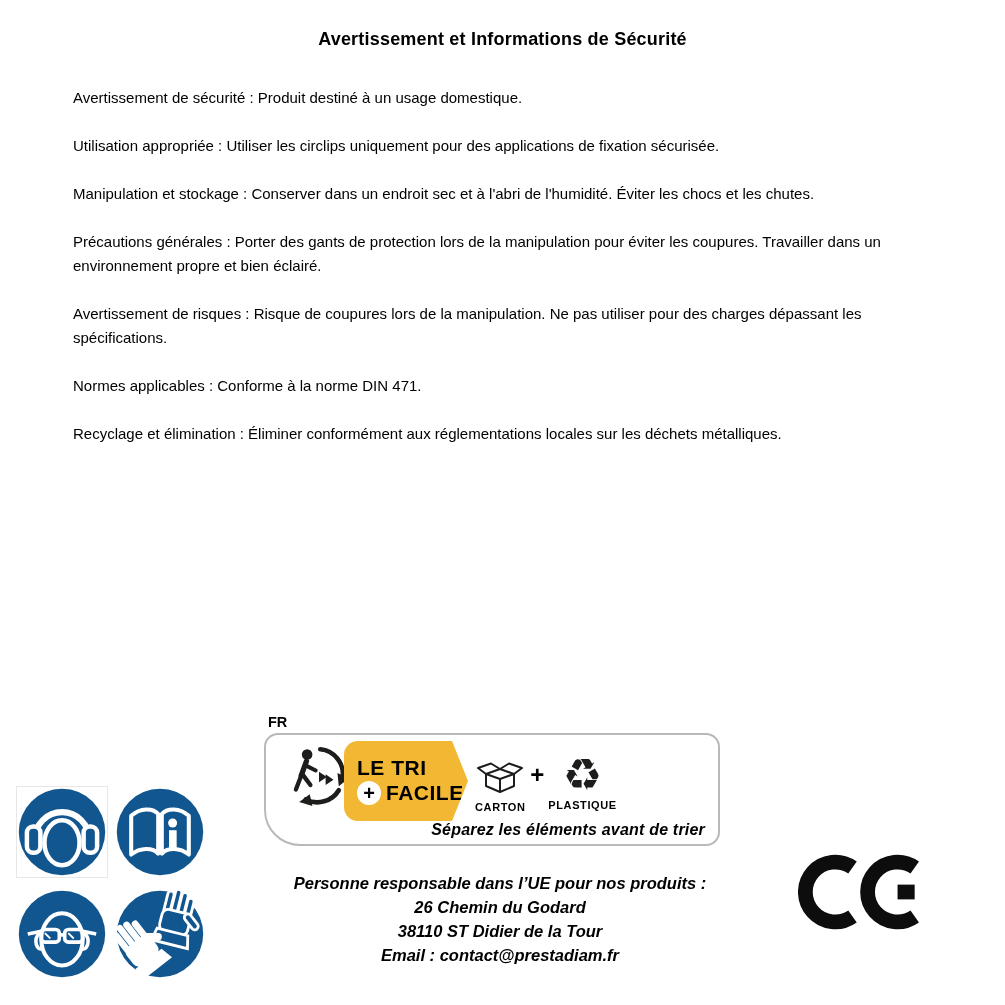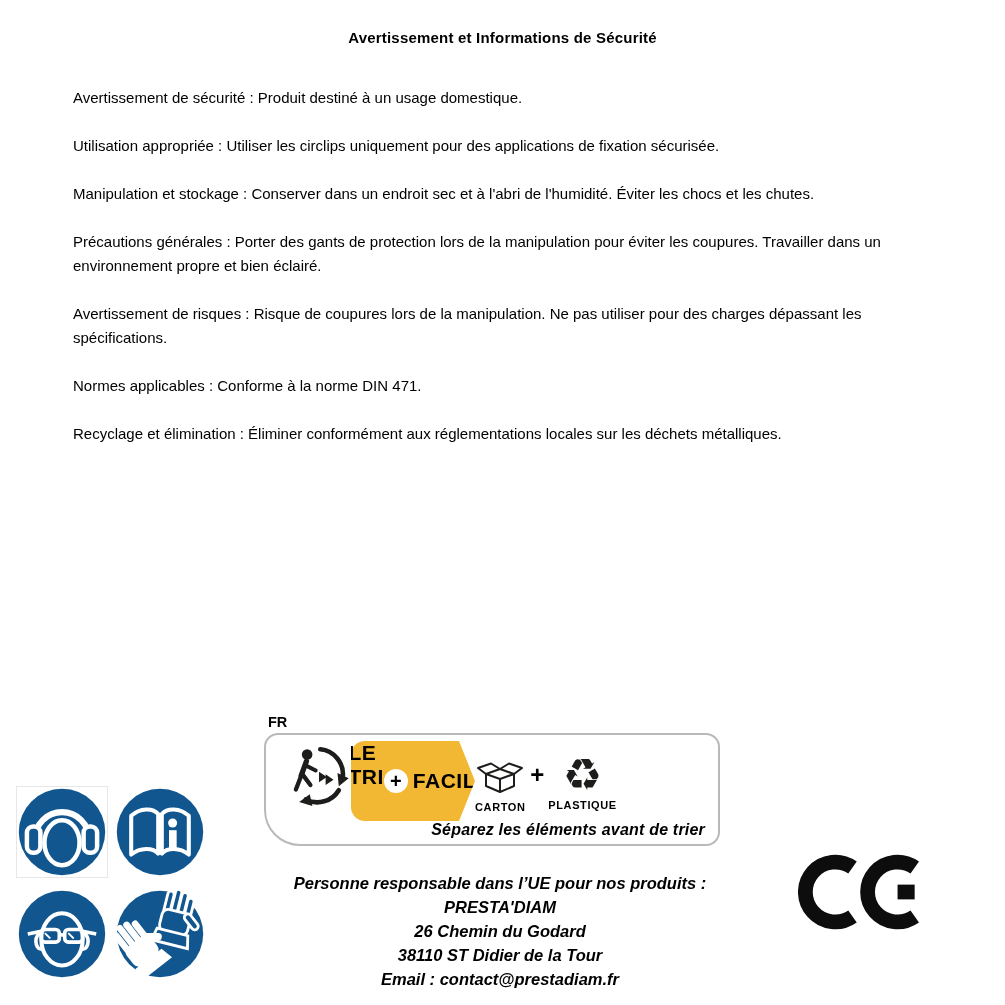--- a/index.html
+++ b/index.html
@@ -1,41 +1,41 @@
 <!DOCTYPE html>
 <html><head>
 <meta charset="utf-8">
 <style>
   html,body{margin:0;padding:0;background:#fff;}
   .page{position:relative;width:1005px;height:1005px;background:#ffffff;overflow:hidden;
         font-family:"Liberation Sans","DejaVu Sans",sans-serif;color:#000;}
 
   
   .doc-title{position:absolute;top:29px;left:0;width:1005px;text-align:center;
-             font-size:15px;font-weight:bold;letter-spacing:.2px;}
+             font-size:18px;font-weight:bold;letter-spacing:.2px;}
   .doc-body{position:absolute;top:62px;left:73px;width:860px;}
   .doc-body p{margin:24px 0;font-size:15px;line-height:24px;font-weight:400;}
 
   
   .ppe-grid{position:absolute;left:16px;top:786px;display:grid;
             grid-template-columns:92px 92px;grid-template-rows:92px 92px;gap:10px 6px;}
   .ppe{width:92px;height:92px;display:flex;align-items:center;justify-content:center;}
   .ppe.framed{border:1px solid #e7e7e7;box-sizing:border-box;}
   .ppe svg{width:90px;height:90px;display:block;}
 
   
   .infotri{position:absolute;left:264px;top:714px;width:458px;}
   .fr-code{font-size:14.5px;font-weight:bold;margin:0 0 3px 4px;}
   .tri-box{position:relative;width:456px;height:113px;background:#fff;
            border:2px solid #b9b9b9;border-radius:14px 14px 14px 36px;box-sizing:border-box;}
   .triman{position:absolute;left:20px;top:9px;width:66px;height:66px;}
-  .yellow1{position:absolute;left:85px;top:6px;width:124px;height:80px;background:#F2B733;
+  .yellow1{position:absolute;left:78px;top:6px;width:124px;height:80px;background:#F2B733;
            border-radius:14px 0 0 14px;
            clip-path:polygon(0 0,calc(100% - 16px) 0,100% 50%,calc(100% - 16px) 100%,0 100%);
-           display:flex;flex-direction:row;justify-content:center;padding-left:13px;box-sizing:border-box;}
+           display:flex;flex-direction:column;justify-content:center;padding-left:13px;box-sizing:border-box;}
   .yellow1 .l1{font-size:21px;font-weight:800;letter-spacing:.5px;line-height:24px;}
   .yellow1 .l2{display:flex;align-items:center;gap:5px;line-height:26px;}
   .plus-circle{width:24px;height:24px;border-radius:50%;background:#fff;display:flex;
                align-items:center;justify-content:center;font-size:20px;font-weight:800;}
   .yellow1 .fac{font-size:21px;font-weight:800;letter-spacing:.5px;}
   .materials{position:absolute;left:207px;top:6px;width:145px;height:80px;display:flex;
              align-items:center;justify-content:center;gap:4px;}
   .material{display:flex;flex-direction:column;align-items:center;}
   .material .mlabel{font-size:11px;font-weight:bold;letter-spacing:.6px;margin-top:1px;white-space:nowrap;}
   .mat-plus{font-size:24px;font-weight:800;margin-top:-12px;}
@@ -189,21 +189,20 @@
         </div>
       </div>
 
 
       <div class="tri-caption">Séparez les éléments avant de trier</div>
     </div>
   </div>
 
   <div class="resp">
     <div>Personne responsable dans l’UE pour nos produits :</div>
-    <div>PRESTA'DIAM</div>
     <div>26 Chemin du Godard</div>
     <div>38110 ST Didier de la Tour</div>
     <div>Email : contact@prestadiam.fr</div>
   </div>
 
   <div class="ce">
     <svg viewBox="0 0 180 100">
       <g fill="none" stroke="#0d0d0d" stroke-width="19">
         <path d="M70.1 18.5 A38.5 38.5 0 1 0 70.1 81.5"></path>
         <path d="M150.1 18.5 A38.5 38.5 0 1 0 150.1 81.5"></path>

